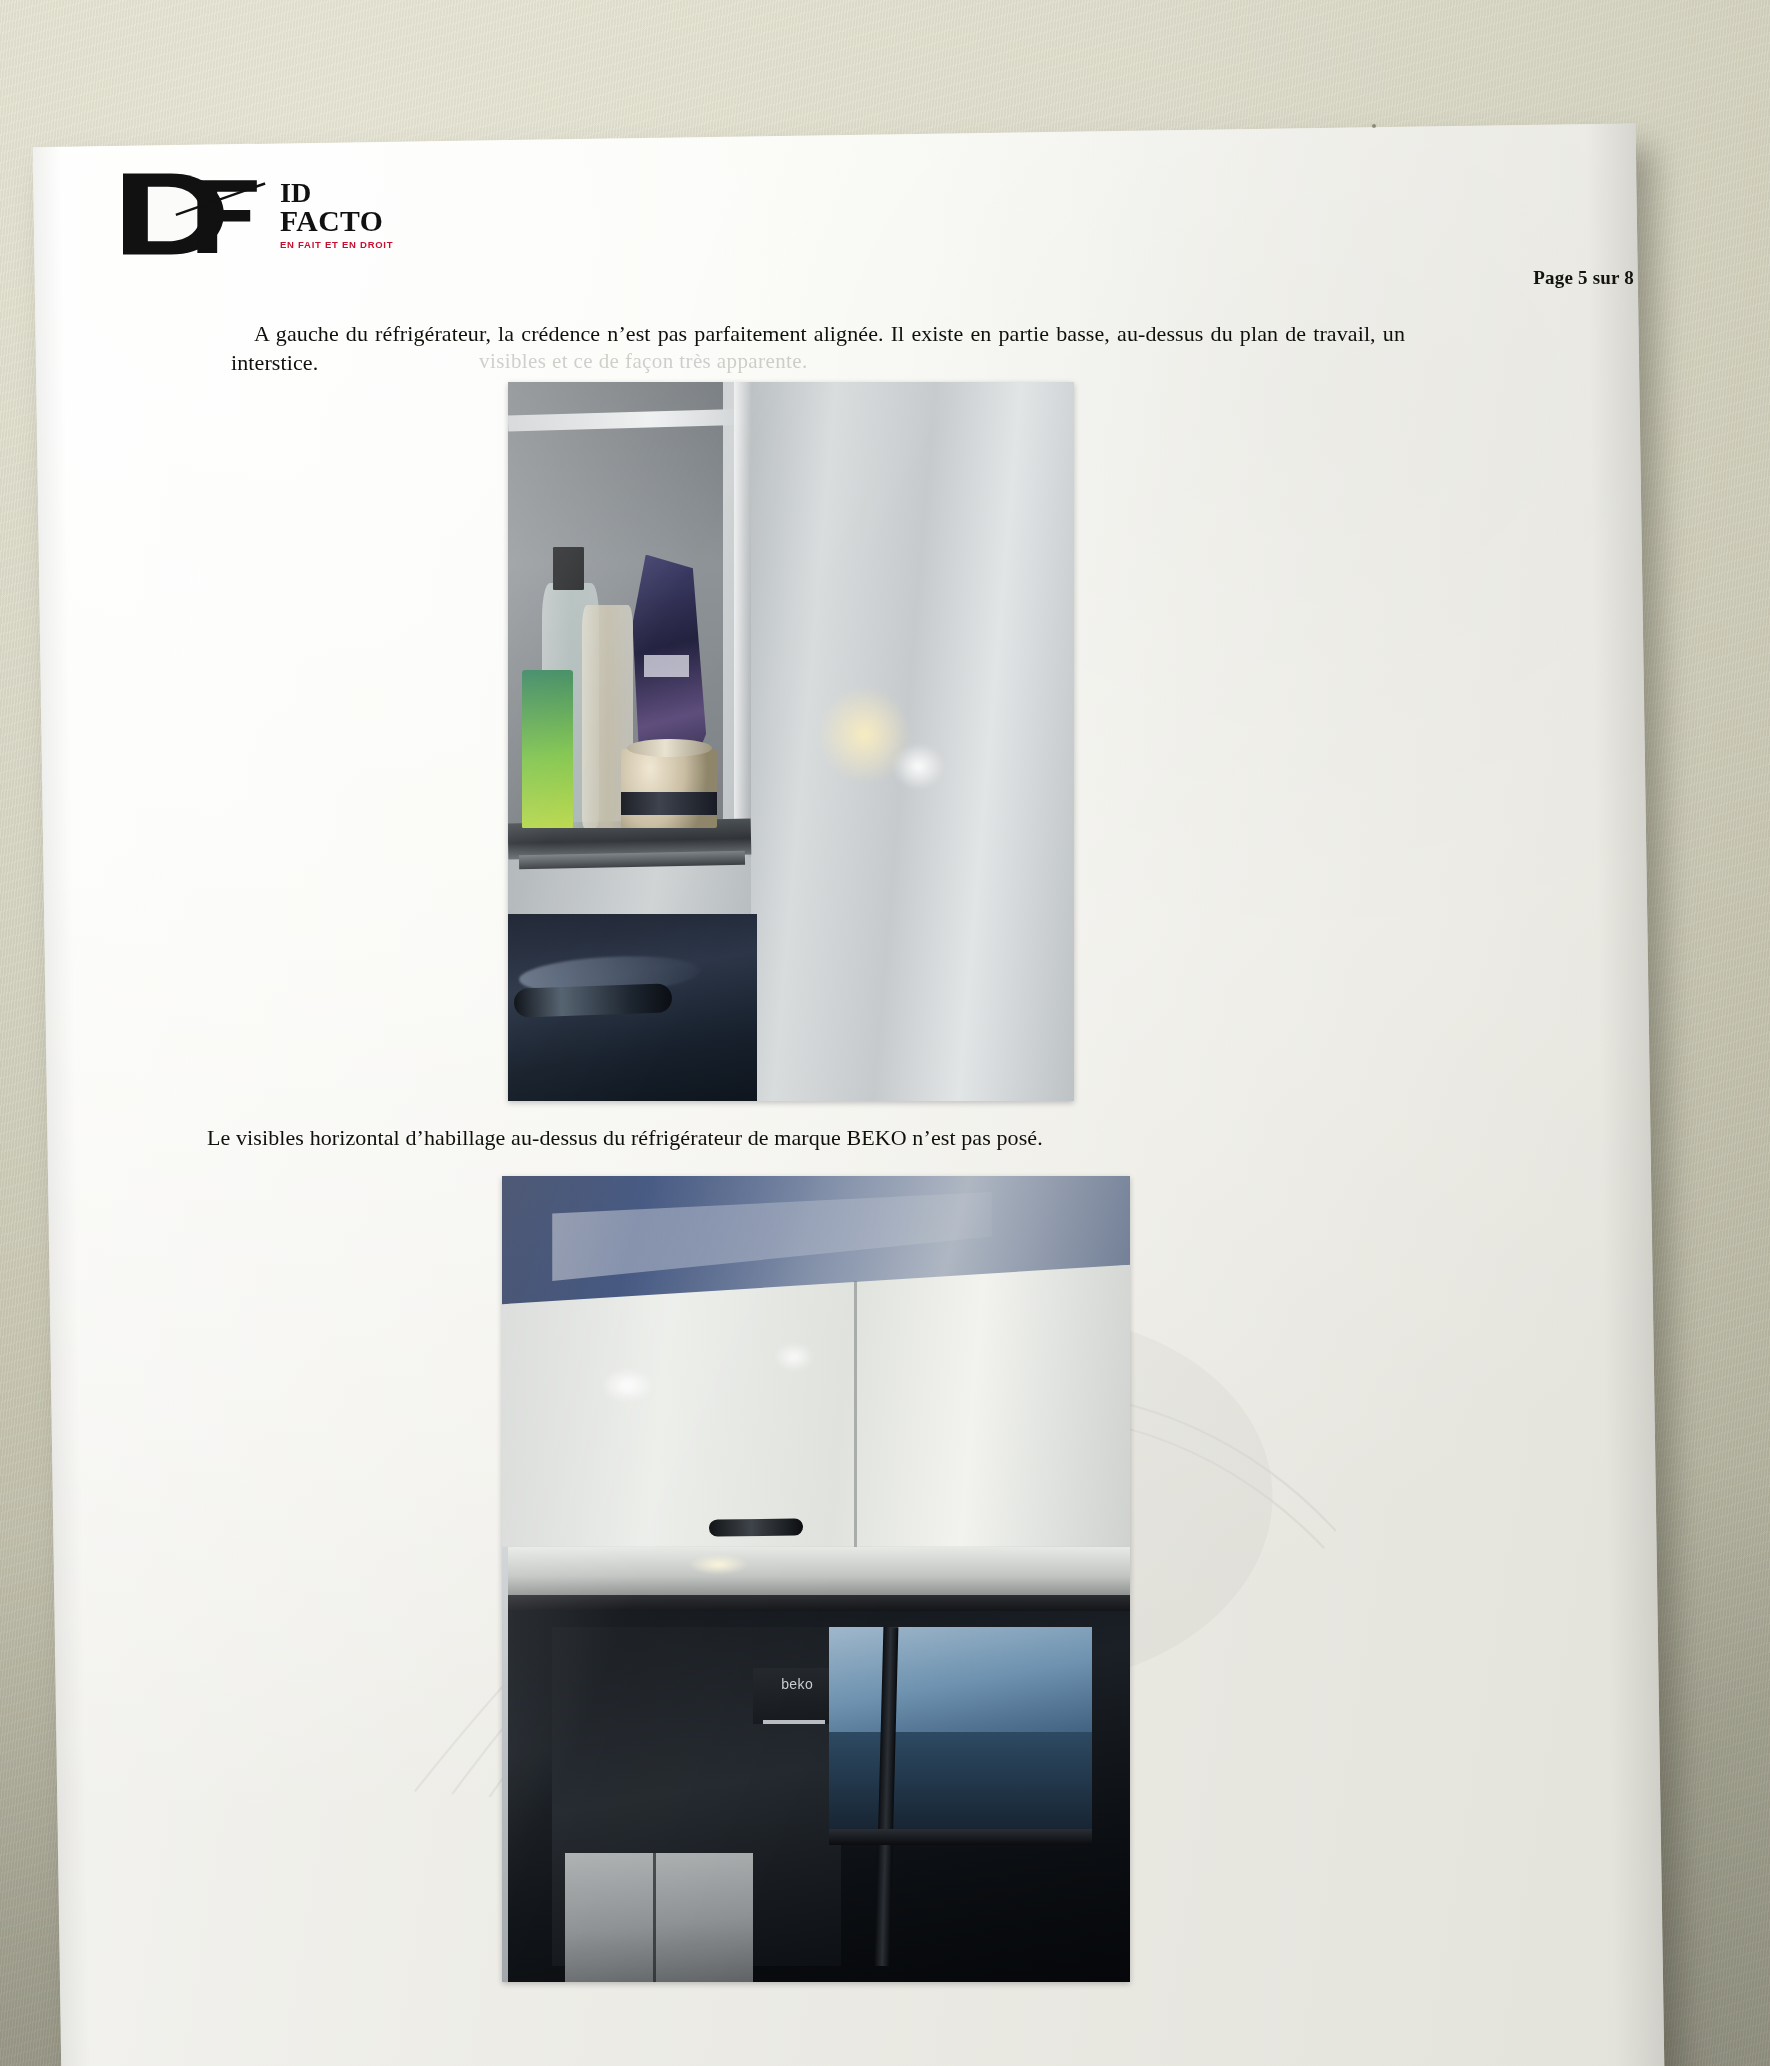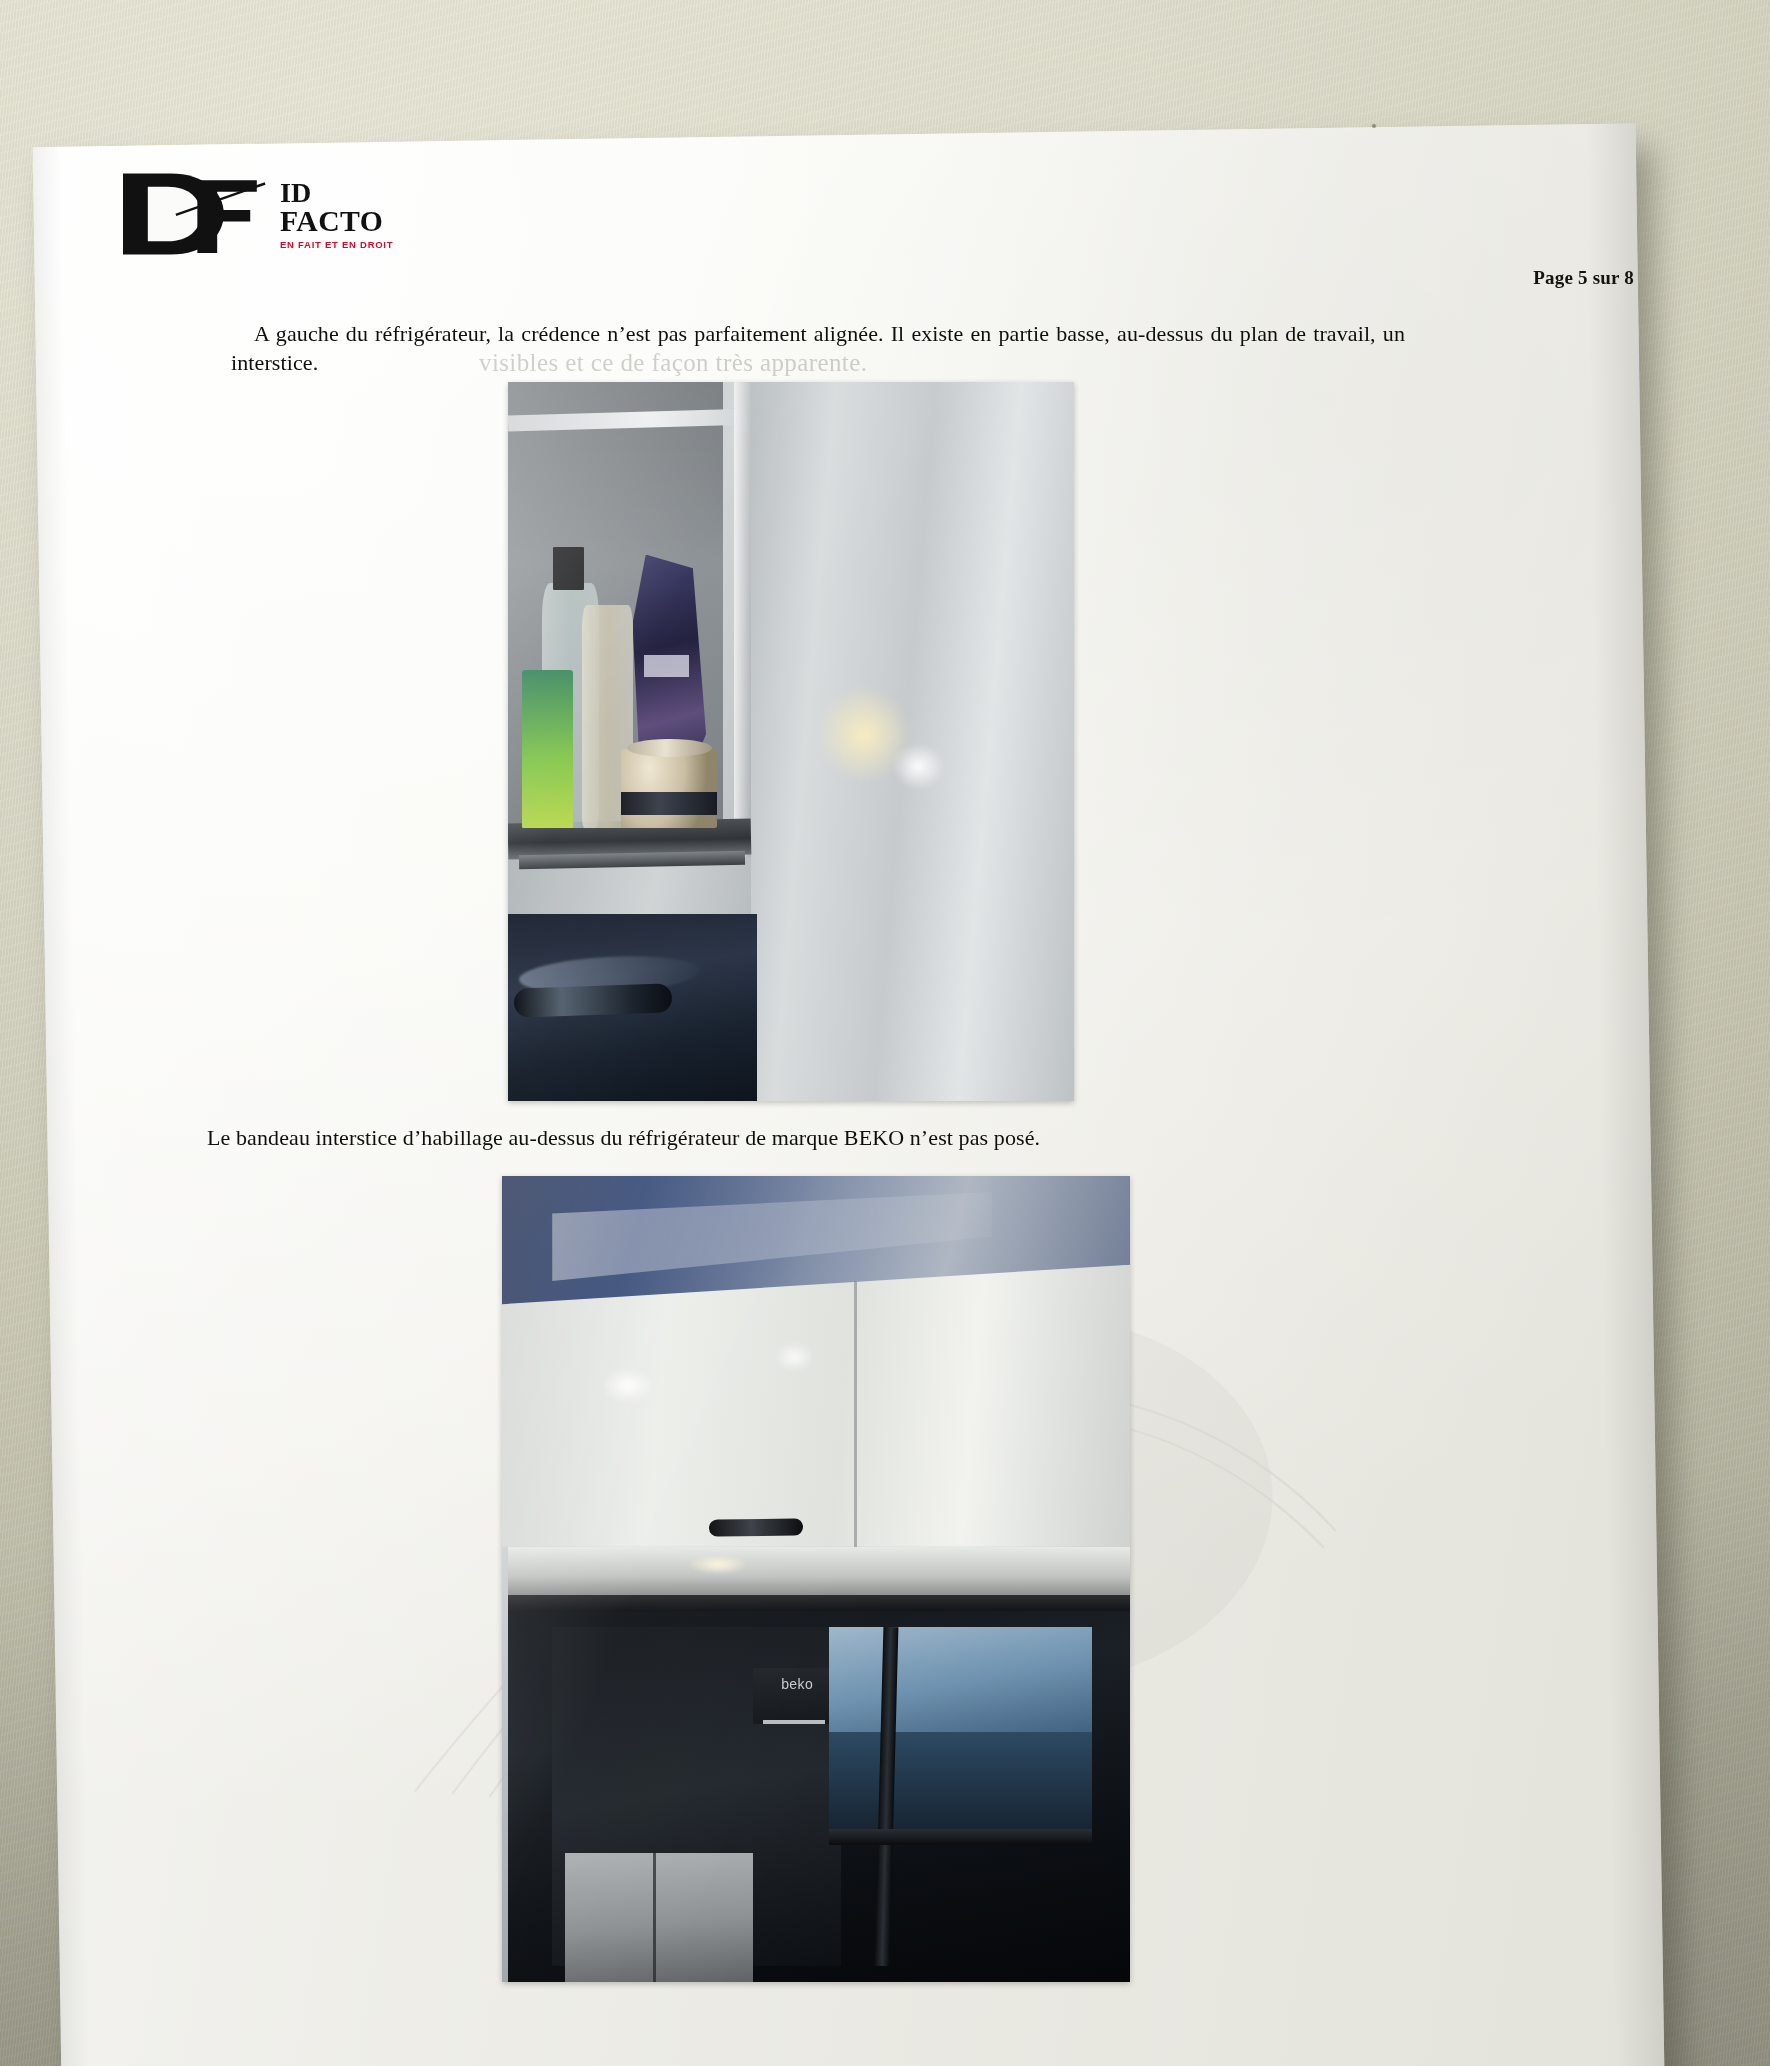--- a/index.html
+++ b/index.html
@@ -76,21 +76,21 @@
     left: 289px; top: 979px;
     width: 1033px; height: 682px;
     opacity: 0.17;
     pointer-events: none;
     transform: rotate(-1.2deg);
   }
   #bleed-text {
     position: absolute;
     left: 479px; top: 349px;
     width: 950px;
-    font-size: 25px;
+    font-size: 21px;
     color: rgba(90,88,80,0.28);
     letter-spacing: 0.4px;
     pointer-events: none;
   }
 
   
   #logo {
     position: absolute;
     left: 118px;
     top: 167px;
@@ -452,21 +452,21 @@
   <div id="p1-bottle-b"></div>
   <div id="p1-pack"></div>
   <div id="p1-pack-lbl"></div>
   <div id="p1-tin"></div>
   <div id="p1-tin-band"></div>
   <div id="p1-tin-lid"></div>
   <div id="p1-bar"></div>
   <div class="ph-layer" id="p1-glare"></div>
 </div>
 
-<div class="para" id="para-2">Le bandeau interstice d’habillage au-dessus du réfrigérateur de marque BEKO n’est pas posé.</div>
+<div class="para" id="para-2">Le visibles horizontal d’habillage au-dessus du réfrigérateur de marque BEKO n’est pas posé.</div>
 
 <div class="photo" id="photo-2">
   <div class="ph-layer" id="p2-bg"></div>
   <div id="p2-ceiling"></div>
   <div id="p2-ceiling-beam"></div>
   <div id="p2-cab"></div>
   <div id="p2-cab-seam"></div>
   <div id="p2-cab-gloss1"></div>
   <div id="p2-cab-gloss2"></div>
   <div id="p2-handle"></div>

